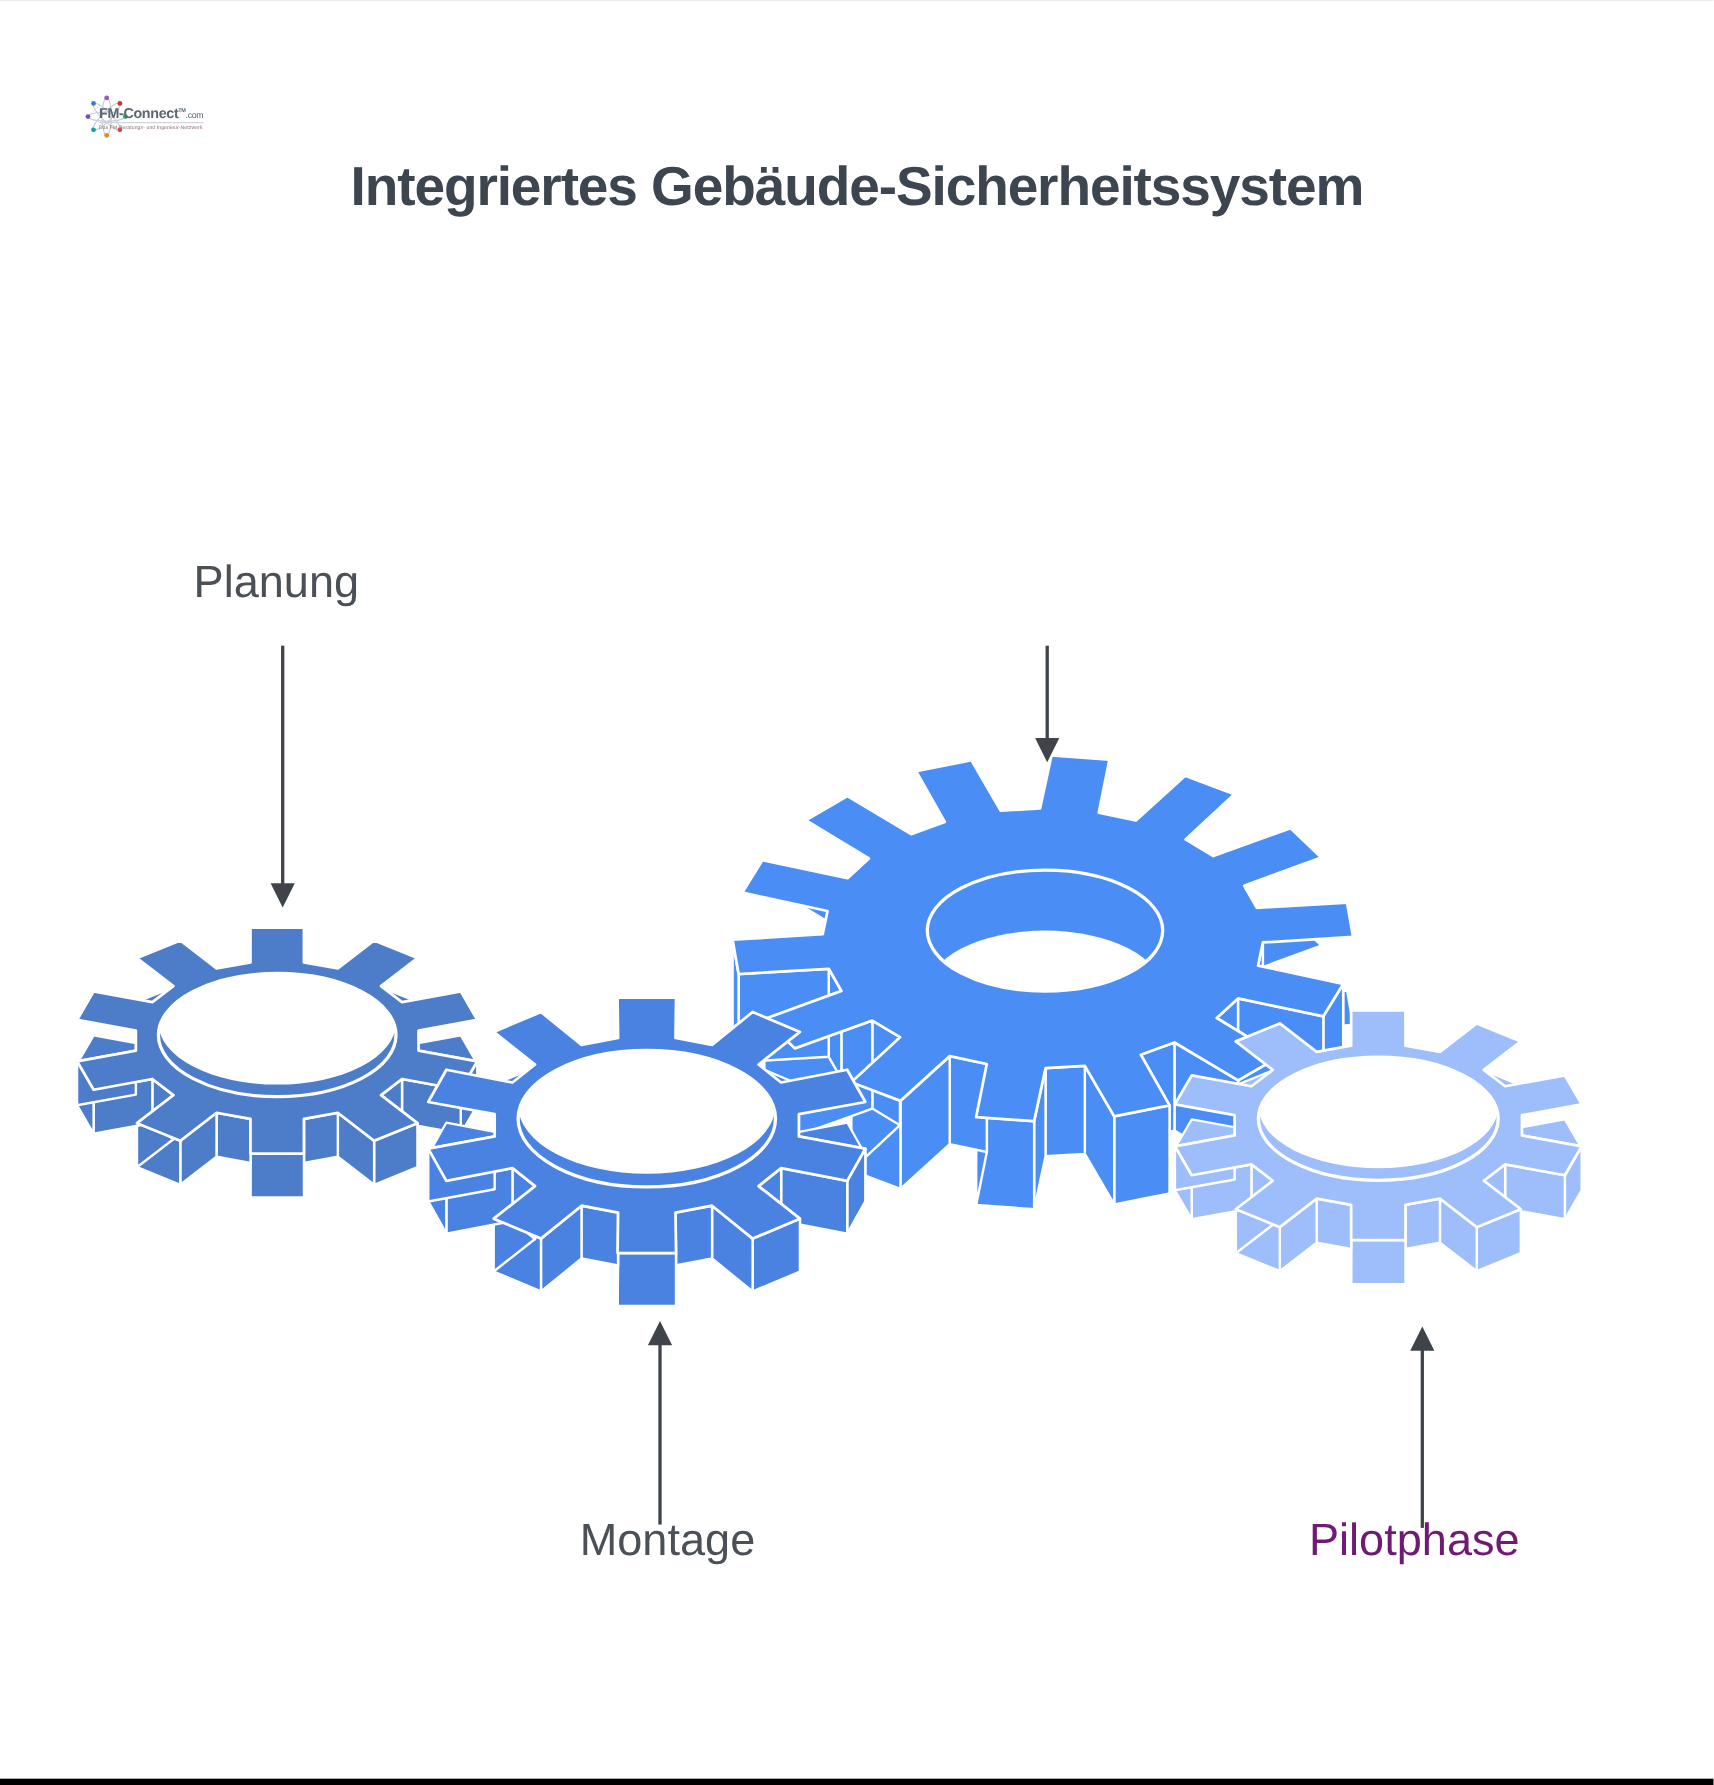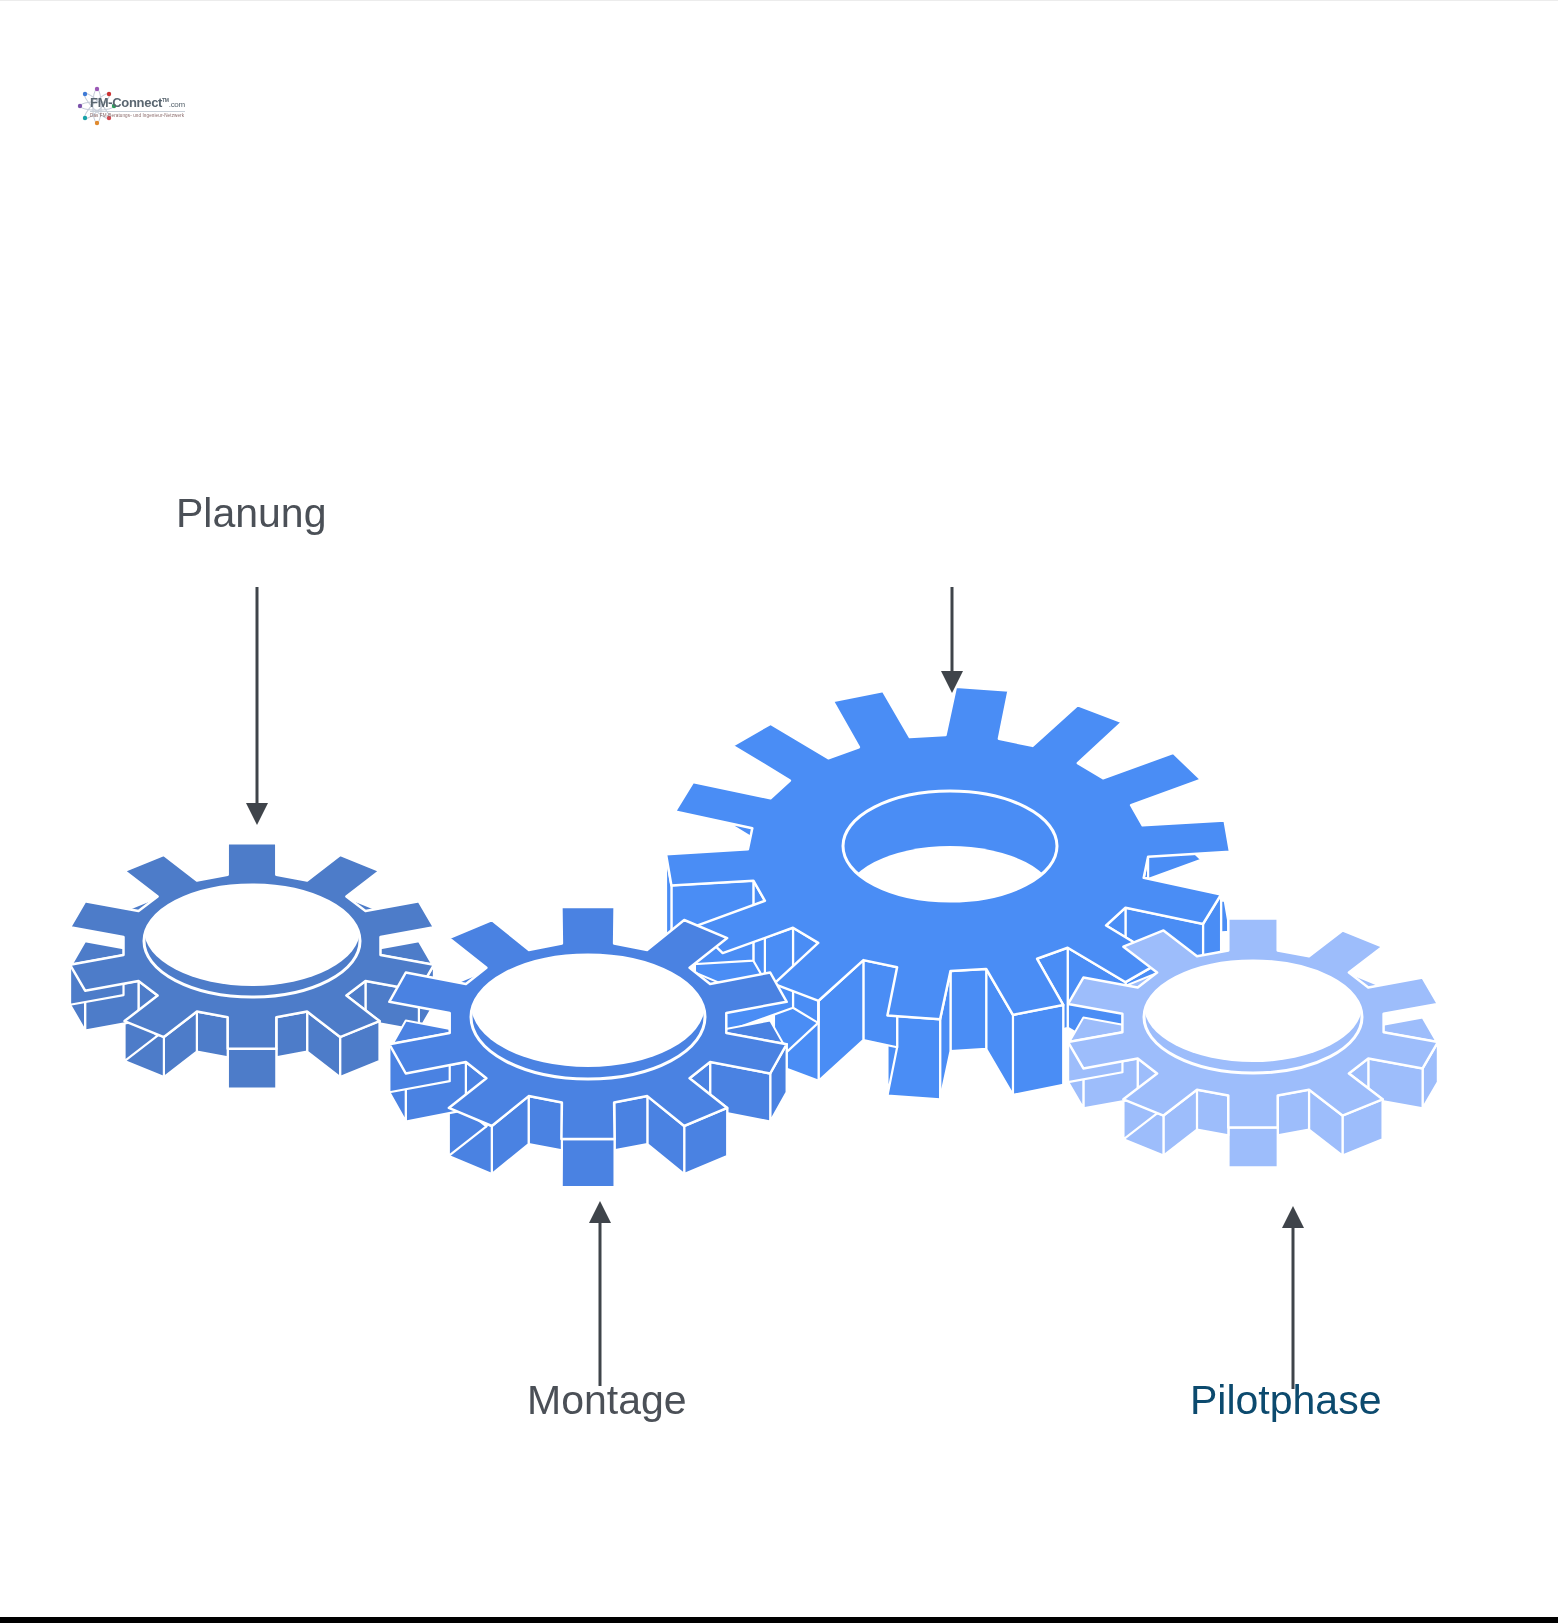--- a/index.html
+++ b/index.html
@@ -50,20 +50,21 @@
         <circle cx="21" cy="4" r="2.2" fill="#9b59b6"></circle>
         <circle cx="33" cy="9" r="2.2" fill="#cc3333"></circle>
       </g>
     </svg>
     <div class="logo-text">
       <div class="logo-brand"><span>FM-Connect</span><sup>TM</sup><span class="logo-com">.com</span></div>
       <div class="logo-tagline">Das FM-Beratungs- und Ingenieur-Netzwerk</div>
     </div>
   </div>
 
+  <div class="page-title" style="color: rgb(61, 70, 80);">Integriertes Gebäude-Sicherheitssystem</div>
 
   <svg class="diagram" width="1558" height="1623" viewBox="0 0 1558 1623">
     <g id="gear-planung">
         <path d="M227.7,882.3L276.3,882.3L276.3,913.8L307.1,919.4L340.1,893.9L379.5,909.9L346.4,935.4L365.5,950.1L418.9,940.3L433.9,966.2L380.5,975.9L380.5,994.1L433.9,1003.8L418.9,1029.7L365.5,1019.9L346.4,1034.6L379.5,1060.1L340.1,1076.1L307.1,1050.6L276.3,1056.2L276.3,1087.7L227.7,1087.7L227.7,1056.2L196.9,1050.6L163.9,1076.1L124.5,1060.1L157.6,1034.6L138.5,1019.9L85.1,1029.7L70.1,1003.8L123.5,994.1L123.5,975.9L70.1,966.2L85.1,940.3L138.5,950.1L157.6,935.4L124.5,909.9L163.9,893.9L196.9,919.4L227.7,913.8Z" fill="#4d7cc9" stroke="#ffffff" stroke-width="2" stroke-linejoin="round"></path>
         <polygon points="380.4788538202249,954.0891660980833 433.937362924136,963.7729171117714 433.937362924136,1003.7729171117714 380.4788538202249,994.0891660980833" fill="#4d7cc9" stroke="#ffffff" stroke-width="2.2" stroke-linejoin="round"></polygon>
         <polygon points="433.937362924136,963.7729171117714 418.8947824831175,989.6988463325473 418.8947824831175,1029.6988463325474 433.937362924136,1003.7729171117714" fill="#4d7cc9" stroke="#ffffff" stroke-width="2.2" stroke-linejoin="round"></polygon>
         <polygon points="418.8947824831175,989.6988463325473 365.4817150656803,979.9367764458564 365.4817150656803,1019.9367764458564 418.8947824831175,1029.6988463325474" fill="#4d7cc9" stroke="#ffffff" stroke-width="2.2" stroke-linejoin="round"></polygon>
         <polygon points="365.4817150656803,979.9367764458564 346.4014372510728,994.6433561219485 346.4014372510728,1034.6433561219485 365.4817150656803,1019.9367764458564" fill="#4d7cc9" stroke="#ffffff" stroke-width="2.2" stroke-linejoin="round"></polygon>
         <polygon points="346.4014372510728,994.6433561219485 379.48605455165944,1020.0740642873781 379.48605455165944,1060.074064287378 346.4014372510728,1034.6433561219485" fill="#4d7cc9" stroke="#ffffff" stroke-width="2.2" stroke-linejoin="round"></polygon>
         <polygon points="379.48605455165944,1020.0740642873781 340.10406767856875,1036.0971697357415 340.10406767856875,1076.0971697357415 379.48605455165944,1060.074064287378" fill="#4d7cc9" stroke="#ffffff" stroke-width="2.2" stroke-linejoin="round"></polygon>
@@ -202,18 +203,18 @@
     <g id="arrow-montage">
         <line x1="600" y1="1218" x2="600" y2="1385" stroke="#3f444a" stroke-width="3"></line>
         <polygon points="589,1222 611,1222 600,1200" fill="#3f444a"></polygon>
       </g>
     <g id="arrow-pilotphase">
         <line x1="1293" y1="1223" x2="1293" y2="1388" stroke="#3f444a" stroke-width="3"></line>
         <polygon points="1282,1227 1304,1227 1293,1205" fill="#3f444a"></polygon>
       </g>
   </svg>
 
-  <div class="glabel" id="lbl-planung" style="color: rgb(75, 80, 87);">Planung</div>
+  <div class="glabel" id="lbl-planung" style="color: rgb(75, 80, 87); margin-top: 16px;">Planung</div>
   <div class="glabel" id="lbl-montage" style="color: rgb(75, 80, 87);">Montage</div>
-  <div class="glabel" id="lbl-pilotphase" style="color: #0c4a6e;">Pilotphase</div>
+  <div class="glabel" id="lbl-pilotphase" style="color: #701a75;">Pilotphase</div>
 
   <div class="bottom-bar"></div>
 </div>
 
 </body></html>

